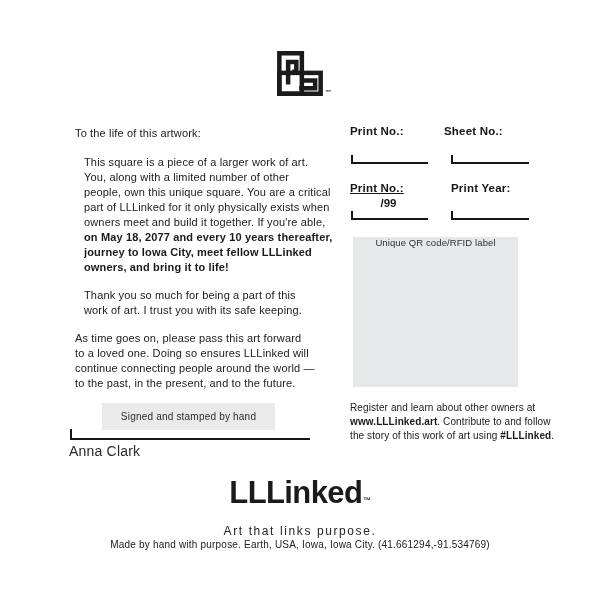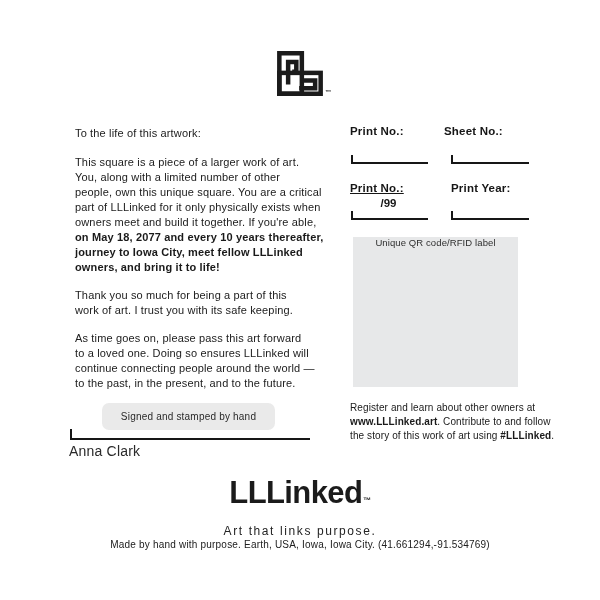--- a/index.html
+++ b/index.html
@@ -8,26 +8,26 @@
     font-family:"Liberation Sans",sans-serif;color:#202020;overflow:hidden;
   }
   
   .top-logo{position:absolute;left:277px;top:51px;width:46px;height:45px;}
   .top-logo svg{display:block;width:46px;height:45px;}
   .tm-top{position:absolute;right:-8px;bottom:1px;font-size:6px;font-weight:700;color:#1b1b1b;}
   
   .left-col{position:absolute;left:75px;top:126px;font-size:11px;line-height:15px;letter-spacing:.15px;color:#202020;}
   .left-col p{margin:0;white-space:pre;}
   .left-col .greeting{margin:0 0 14px;}
-  .left-col .para{margin:0 0 13px;}
+  .left-col .para{margin:0 9px 13px;}
   .left-col .para:last-child{margin:0;}
   strong{font-weight:700;color:#1a1a1a;}
   .signed-button{
     position:absolute;left:102px;top:403px;width:173px;height:27px;background:#eaeaea;
-    display:flex;align-items:center;justify-content:center;font-size:10px;color:#2a2a2a;letter-spacing:.2px;border-radius:7px;
+    display:flex;align-items:center;justify-content:center;font-size:10px;color:#2a2a2a;letter-spacing:.2px;
   }
   .sig-line{position:absolute;left:70px;top:429px;width:238px;height:9px;
     border-left:2px solid #161616;border-bottom:2px solid #161616;}
   .signer{position:absolute;left:69px;top:443px;font-size:14px;color:#2a2a2a;letter-spacing:.2px;}
   
   .right-col{position:absolute;left:350px;top:125px;width:205px;height:110px;}
   .flabel{position:absolute;font-size:11.5px;font-weight:700;color:#161616;letter-spacing:.2px;white-space:nowrap;}
   .lbl-square{left:0;top:0;}
   .lbl-sheet{left:94px;top:0;}
   .lbl-printno{left:0;top:57px;text-decoration:underline;}

